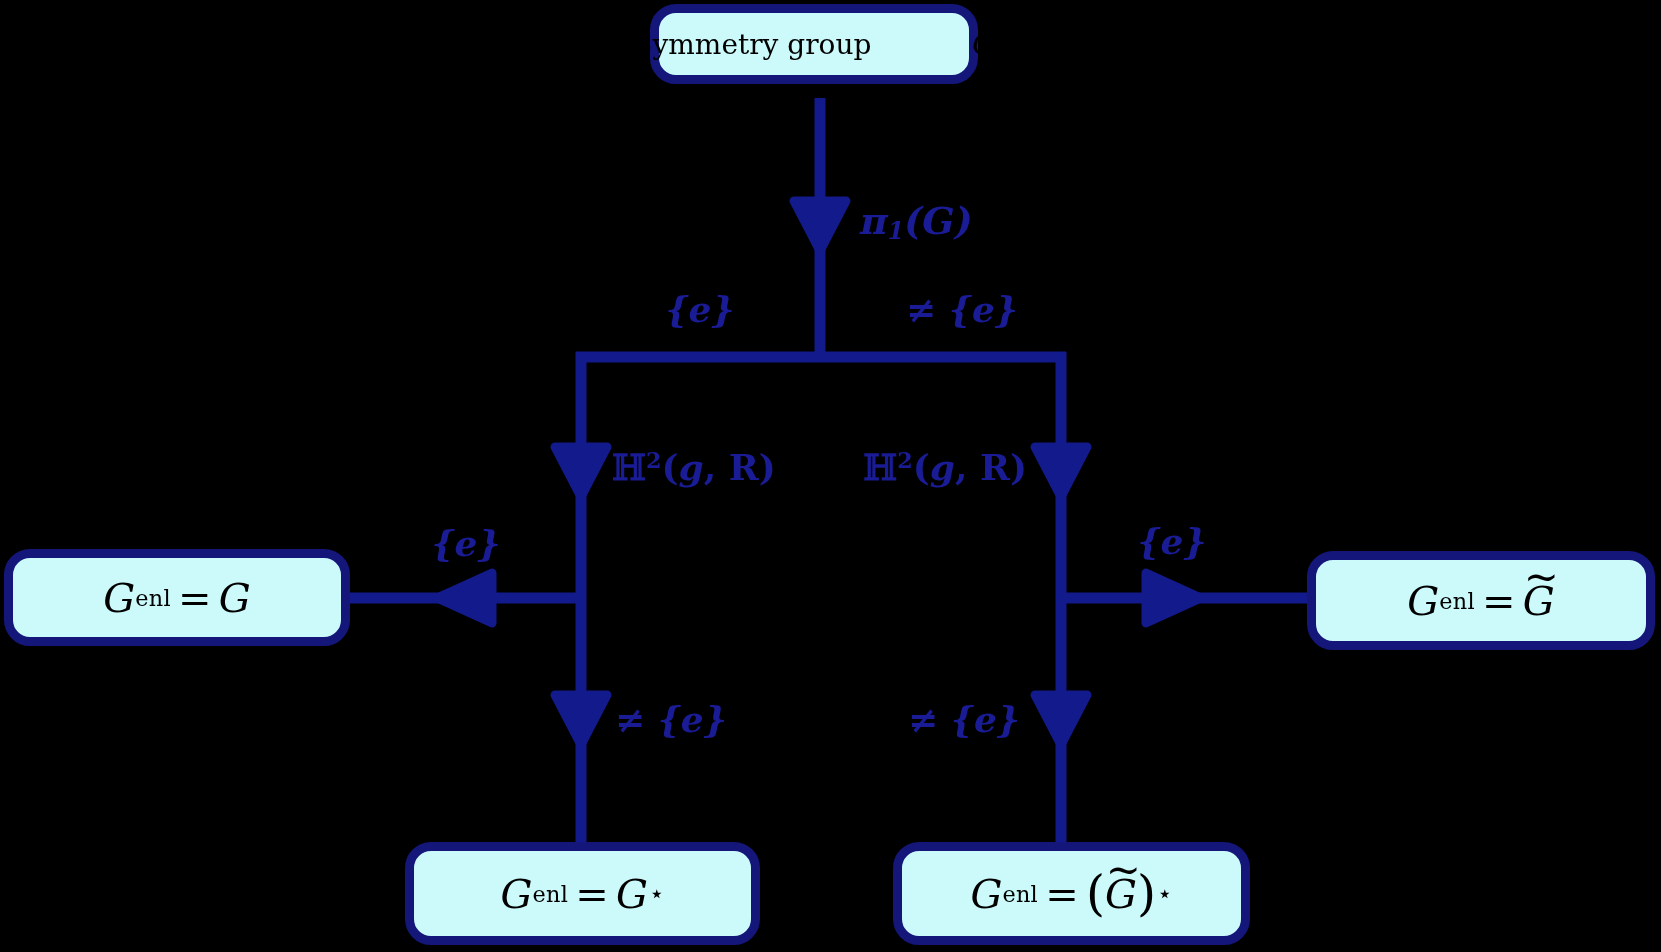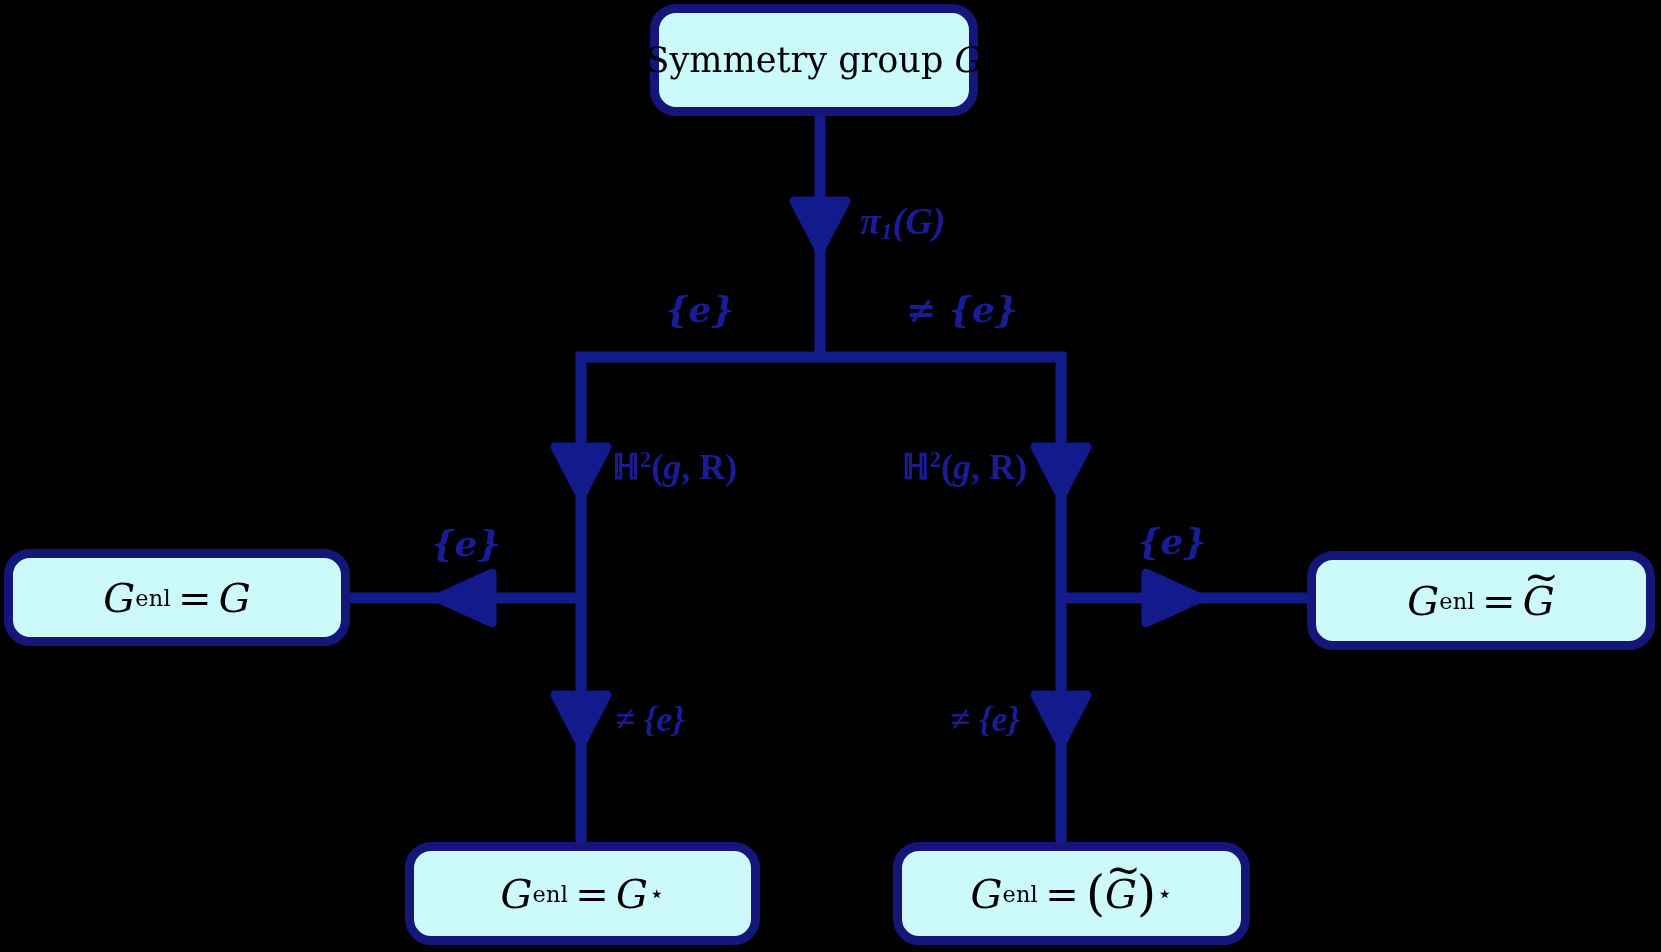--- a/index.html
+++ b/index.html
@@ -24,21 +24,21 @@
          font-size:1.05em;font-style:normal;line-height:1;}
 
   .lbl{
     position:absolute;color:#1A1C96;font-weight:bold;font-style:italic;
     font-size:36px;white-space:nowrap;line-height:1;
   }
   .lbl .bb{font-style:normal;}
   .lbl .sup2{font-size:0.62em;vertical-align:0.55em;font-style:normal;font-weight:bold;}
   .lbl .sub1{font-size:0.62em;vertical-align:-0.2em;}
   .center-xy{transform:translate(-50%,-50%);}
-  .center-y{transform:translateY(-50%);font-family:Liberation Serif, serif;}
+  .center-y{transform:translateY(-50%);}
 </style>
 </head>
 <body>
 
 <div class="canvas">
 
   <svg class="wires" viewBox="0 0 1661 952">
     <g stroke="#131A8C" stroke-width="11">
       <line x1="820" y1="98" x2="820" y2="357"></line>
       <line x1="576" y1="357" x2="1066" y2="357"></line>
@@ -51,21 +51,21 @@
       <polygon points="794,201 846,201 820,251"></polygon>
       <polygon points="555,447 607,447 581,497"></polygon>
       <polygon points="1035,447 1087,447 1061,497"></polygon>
       <polygon points="555,695 607,695 581,745"></polygon>
       <polygon points="1035,695 1087,695 1061,745"></polygon>
       <polygon points="492,573 492,623 437,598"></polygon>
       <polygon points="1146,573 1146,623 1201,598"></polygon>
     </g>
   </svg>
 
-  <div class="box" style="left:650px;top:4px;width:328px;height:112px;font-size:35px;">
+  <div class="box" style="left:650px;top:4px;width:328px;height:80px;font-size:28px;gap:46px;">
     <span>Symmetry group</span>&nbsp;<i>G</i>
   </div>
 
   <div class="box" style="left:4px;top:549px;width:346px;height:97px;">
     <i>G</i>
       <span class="ssub">enl</span>
       <span class="eq">=</span>
       <i>G</i>
   </div>
 

